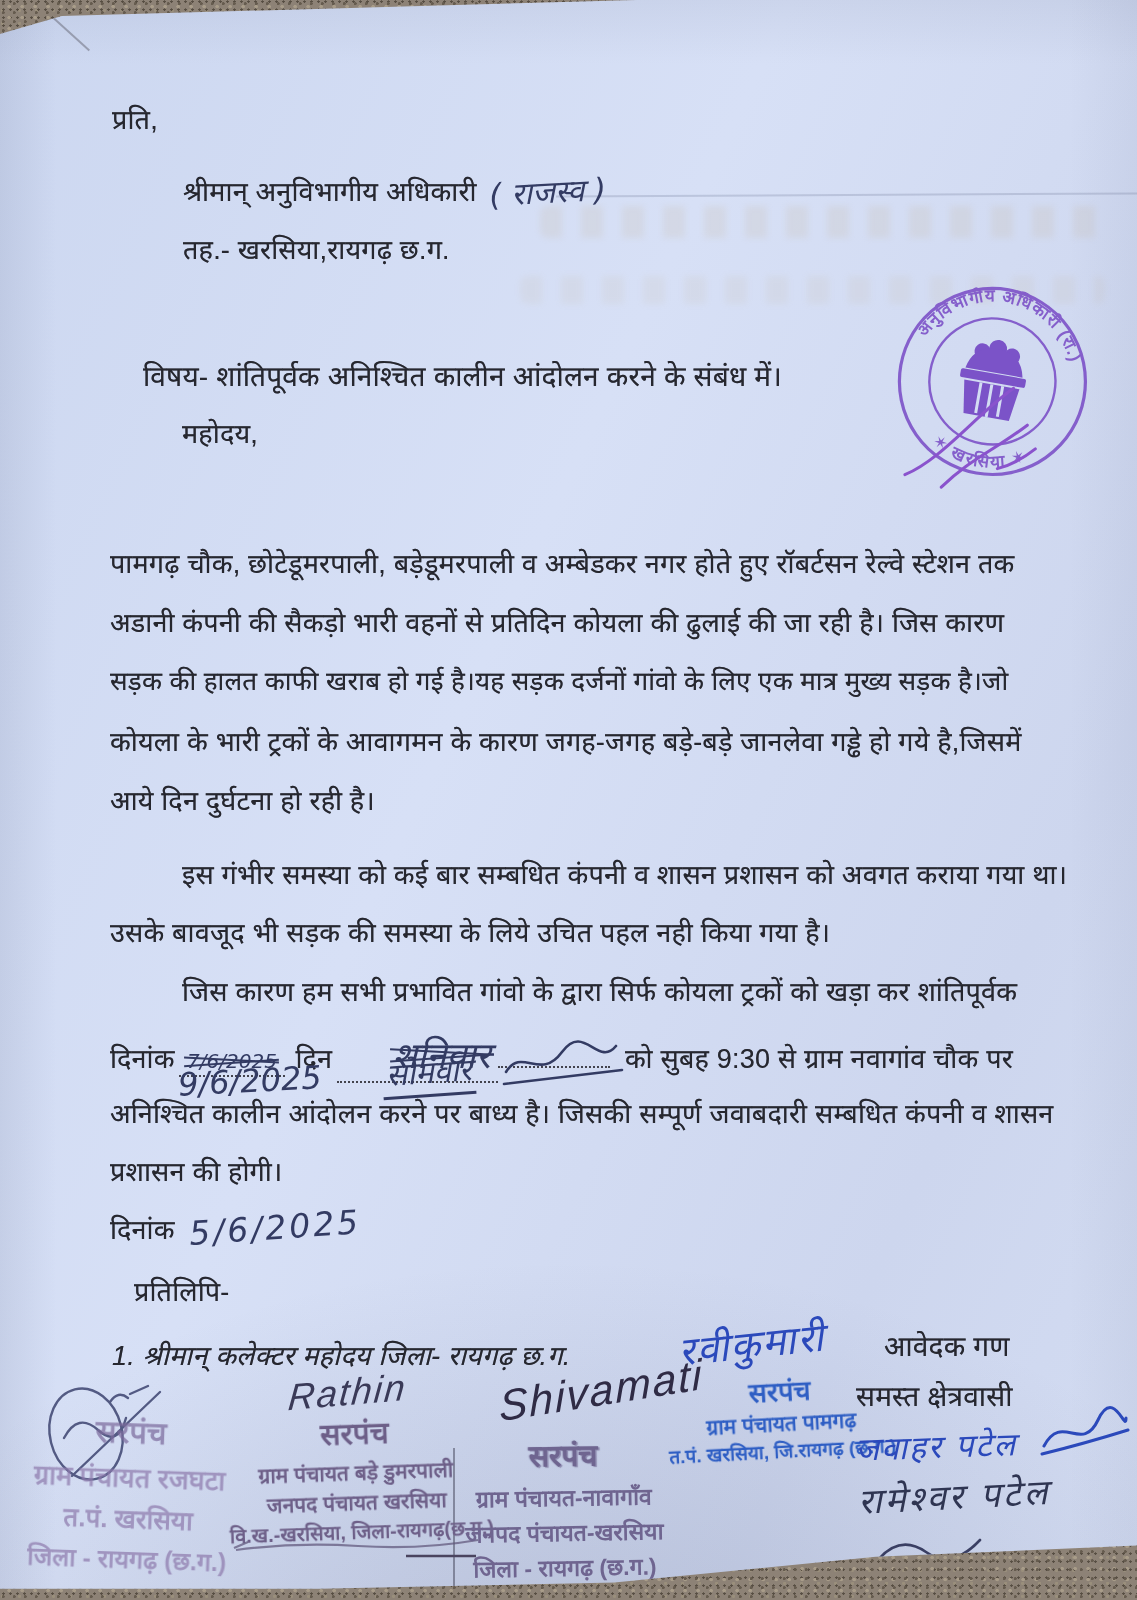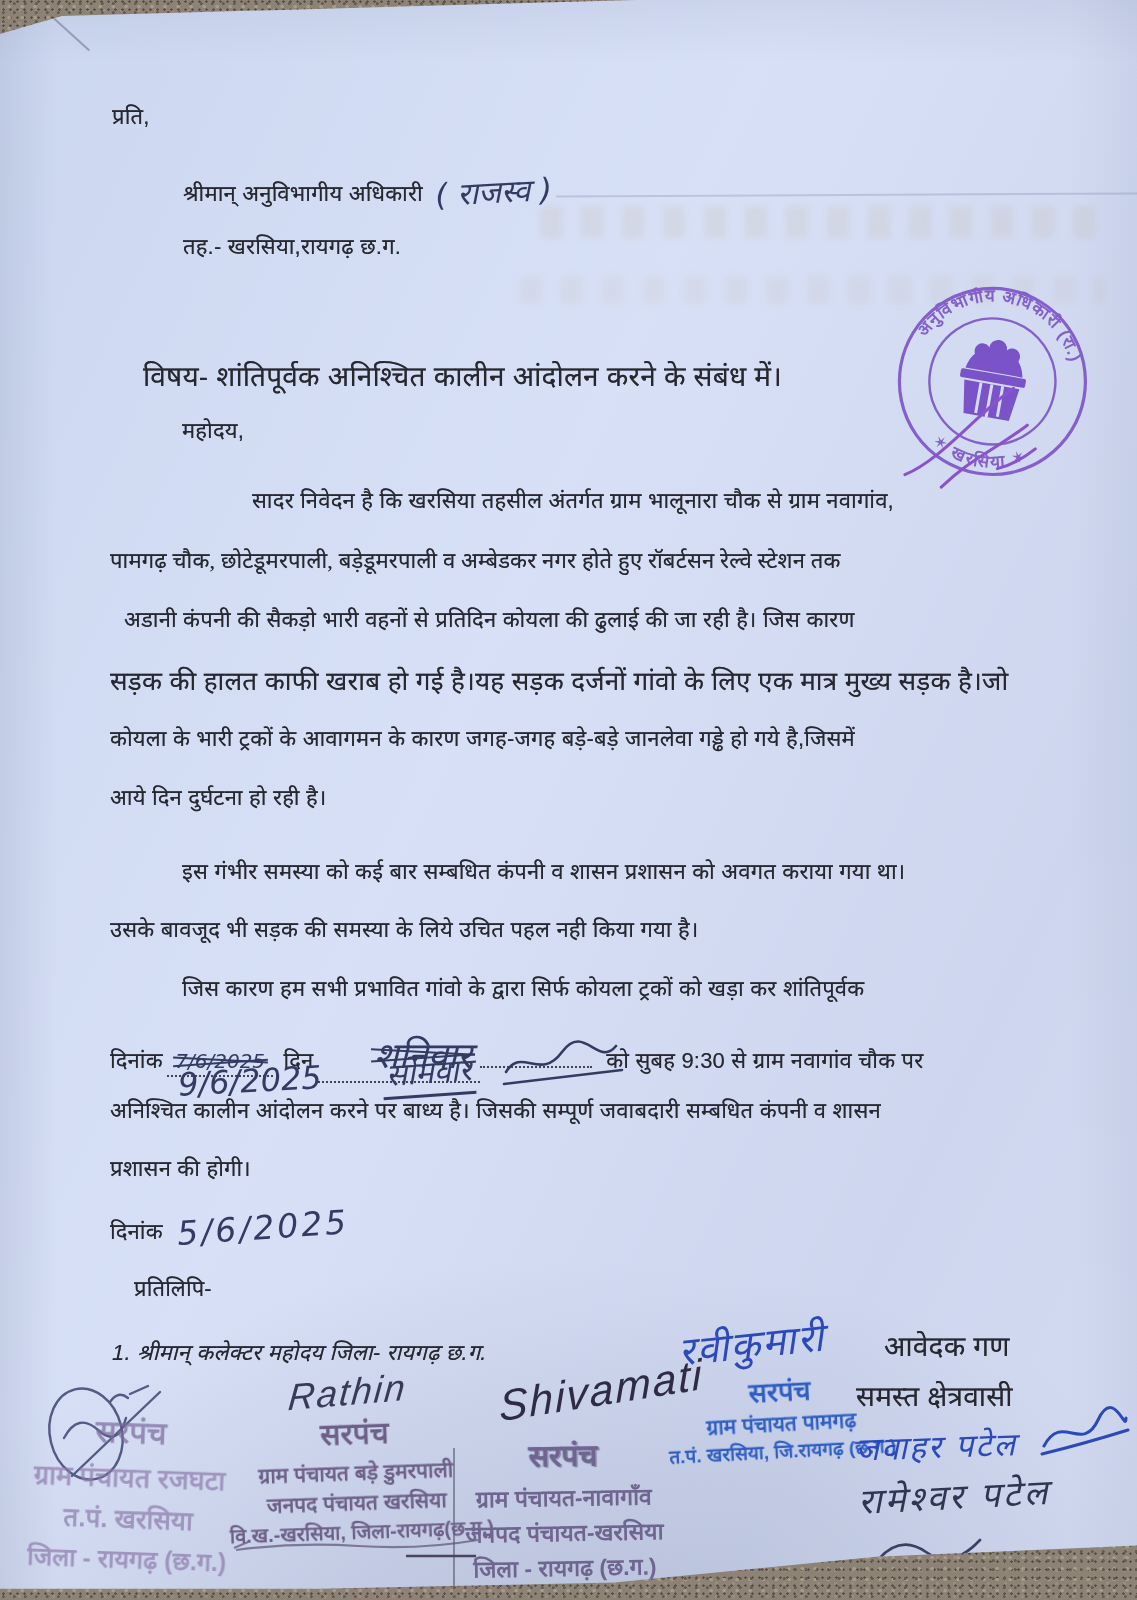--- a/index.html
+++ b/index.html
@@ -21,21 +21,21 @@
   }
   .page::before{
     content:"";position:absolute;inset:0;pointer-events:none;
     background:
       linear-gradient(90deg,rgba(86,96,130,.12),transparent 5%),
       linear-gradient(270deg,rgba(86,96,130,.07),transparent 6%),
       linear-gradient(180deg,rgba(120,130,160,.12),transparent 4%),
       radial-gradient(120% 55% at 50% 109%,rgba(66,74,104,.20),transparent 55%);
   }
   .abs{position:absolute;white-space:nowrap;}
-  .typed{color:#26272f;font-weight:500;font-size:22px;letter-spacing:.2px;
+  .typed{color:#26272f;font-weight:500;font-size:27px;letter-spacing:.2px;
          text-shadow:0 0 .5px rgba(38,39,47,.55);}
   .hand{font-family:"DejaVu Sans","Liberation Sans",sans-serif;font-style:italic;color:#333b63;}
   .hand-blue{color:#2b49bb;}
   .slot{display:inline-block;border-bottom:2px dotted #43434d;padding:0 8px 2px 8px;position:relative;}
   .struck{position:relative;display:inline-block;}
   .struck::before,.struck::after{content:"";position:absolute;left:-3%;right:-3%;height:2px;background:currentColor;}
   .struck::before{top:56%;transform:rotate(-4deg);}
   .struck::after{top:42%;transform:rotate(3deg);}
   .dots{display:inline-block;border-bottom:2px dotted #43434d;width:112px;height:1em;vertical-align:baseline;}
   .crease{position:absolute;pointer-events:none;background:rgba(92,100,134,.22);}
@@ -88,23 +88,22 @@
         <path d="M-28,6 h56 l-5,33 h-46 z"></path>
         <path d="M-11,6 v31 M0,6 v33 M11,6 v31" stroke="#d3dcf3" stroke-width="3" fill="none"></path>
       </g>
       <path d="M58,232 C92,210 118,160 150,128 M96,238 C120,205 138,196 170,162 M148,210 q18,-8 34,-26" fill="none" stroke="#8040c8" stroke-width="3" stroke-linecap="round"></path>
     </g>
   </svg>
 
   <div class="abs typed" style="left:110px;top:356px;font-size:28px;margin-left:33px;">विषय- शांतिपूर्वक अनिश्चित कालीन आंदोलन करने के संबंध में।</div>
   <div class="abs typed" style="left:182px;top:414px;">महोदय,</div>
 
-  <div class="abs typed" style="left:252px;top:484px;">सादर निवेदन है कि खरसिया तहसील अंतर्गत ग्राम भालूनारा चौक से ग्राम नवागांव,</div>
-  <div class="abs typed" style="left:110px;top:544px;font-family:Liberation Serif, serif;">पामगढ़ चौक, छोटेडूमरपाली, बड़ेडूमरपाली व अम्बेडकर नगर होते हुए रॉबर्टसन रेल्वे स्टेशन तक</div>
-  <div class="abs typed" style="left:124px;top:603px;">अडानी कंपनी की सैकड़ो भारी वहनों से प्रतिदिन कोयला की ढुलाई की जा रही है। जिस कारण</div>
+  <div class="abs typed" style="left:110px;top:544px;">पामगढ़ चौक, छोटेडूमरपाली, बड़ेडूमरपाली व अम्बेडकर नगर होते हुए रॉबर्टसन रेल्वे स्टेशन तक</div>
+  <div class="abs typed" style="left:110px;top:603px;">अडानी कंपनी की सैकड़ो भारी वहनों से प्रतिदिन कोयला की ढुलाई की जा रही है। जिस कारण</div>
   <div class="abs typed" style="left:110px;top:662px;font-size:26px;">सड़क की हालत काफी खराब हो गई है।यह सड़क दर्जनों गांवो के लिए एक मात्र मुख्य सड़क है।जो</div>
   <div class="abs typed" style="left:110px;top:722px;">कोयला के भारी ट्रकों के आवागमन के कारण जगह-जगह बड़े-बड़े जानलेवा गड्ढे हो गये है,जिसमें</div>
   <div class="abs typed" style="left:110px;top:781px;">आये दिन दुर्घटना हो रही है।</div>
 
   <div class="abs typed" style="left:182px;top:855px;">इस गंभीर समस्या को कई बार सम्बधित कंपनी व शासन प्रशासन को अवगत कराया गया था।</div>
   <div class="abs typed" style="left:110px;top:913px;">उसके बावजूद भी सड़क की समस्या के लिये उचित पहल नही किया गया है।</div>
 
   <div class="abs typed" style="left:182px;top:972px;">जिस कारण हम सभी प्रभावित गांवो के द्वारा सिर्फ कोयला ट्रकों को खड़ा कर शांतिपूर्वक</div>
 
   <div class="abs" style="left:110px;top:1030px;">

